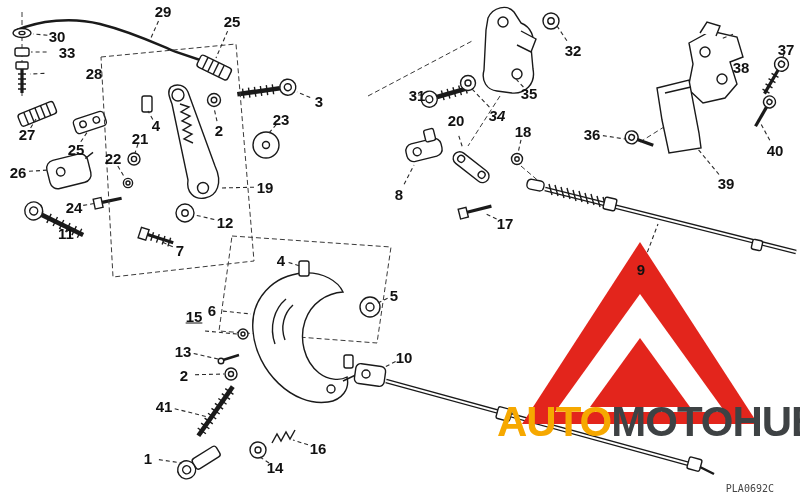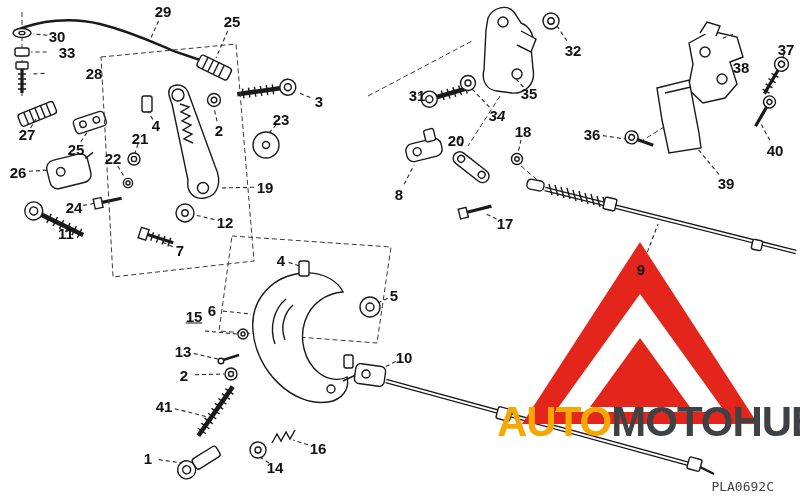--- a/index.html
+++ b/index.html
@@ -6,21 +6,21 @@
   html,body { width:800px; height:496px; background:#fff; font-family:"Liberation Sans",sans-serif; overflow:hidden; }
   .canvas { position:relative; width:800px; height:496px; background:#fff; }
 
   svg.art { position:absolute; left:0; top:0; z-index:1; }
   svg.wm  { position:absolute; left:0; top:0; z-index:2; }
   .wm-text { position:absolute; left:497px; top:401px; z-index:3; font-size:42px; font-weight:bold; letter-spacing:-1px; line-height:1; white-space:nowrap; }
   .wm-auto { color:var(--accent,#f6a800); }
   .wm-hub  { color:var(--wm-text,#3e4244); }
   #label-layer { position:absolute; left:0; top:0; width:800px; height:496px; z-index:4; pointer-events:none; }
   .part-label { position:absolute; transform:translate(-50%,-50%); font-size:15px; font-weight:bold; color:#111; line-height:1; }
-  .part-code { position:absolute; right:26px; bottom:2px; z-index:5; font-family:"DejaVu Sans Mono",monospace; font-size:13px; color:#444; }
+  .part-code { position:absolute; right:26px; bottom:2px; z-index:5; font-family:"DejaVu Sans Mono",monospace; font-size:10px; color:#444; }
 
   
   .s1 { stroke:var(--line,#1a1a1a); stroke-width:1.4; fill:none; }
   .s2 { stroke:var(--line,#1a1a1a); stroke-width:2.4; fill:none; }
   .s3 { stroke:var(--line,#1a1a1a); stroke-width:3.2; fill:none; }
   .s4 { stroke:var(--line,#1a1a1a); stroke-width:4.6; fill:none; }
   .fw { fill:#fff; }
   .core { stroke:#fff; stroke-width:2; fill:none; }
   .dash { stroke:#3a3a3a; stroke-width:1; stroke-dasharray:5 3; fill:none; }
   .leader { stroke:#2a2a2a; stroke-width:1.1; stroke-dasharray:4 3; }
@@ -363,21 +363,21 @@
       <div class="part-label" style="left: 219px; top: 130px;">2</div>
       <div class="part-label" style="left: 319px; top: 101px;">3</div>
       <div class="part-label" style="left: 281px; top: 119px;">23</div>
       <div class="part-label" style="left: 265px; top: 187px;">19</div>
       <div class="part-label" style="left: 225px; top: 222px;">12</div>
       <div class="part-label" style="left: 180px; top: 250px;">7</div>
       <div class="part-label" style="left: 417px; top: 95px; text-align: right;">31</div>
       <div class="part-label" style="left: 497px; top: 115px; font-style: italic;">34</div>
       <div class="part-label" style="left: 529px; top: 93px;">35</div>
       <div class="part-label" style="left: 573px; top: 50px; text-align: center;">32</div>
-      <div class="part-label" style="left: 456px; top: 140px;">20</div>
+      <div class="part-label" style="left: 456px; top: 120px;">20</div>
       <div class="part-label" style="left: 523px; top: 131px;">18</div>
       <div class="part-label" style="left: 399px; top: 194px;">8</div>
       <div class="part-label" style="left: 505px; top: 223px;">17</div>
       <div class="part-label" style="left: 592px; top: 134px;">36</div>
       <div class="part-label" style="left: 741px; top: 31px; margin-top: 36px;">38</div>
       <div class="part-label" style="left: 786px; top: 49px;">37</div>
       <div class="part-label" style="left: 775px; top: 150px;">40</div>
       <div class="part-label" style="left: 726px; top: 183px;">39</div>
       <div class="part-label" style="left: 641px; top: 269px;">9</div>
       <div class="part-label" style="left: 281px; top: 260px;">4</div>

